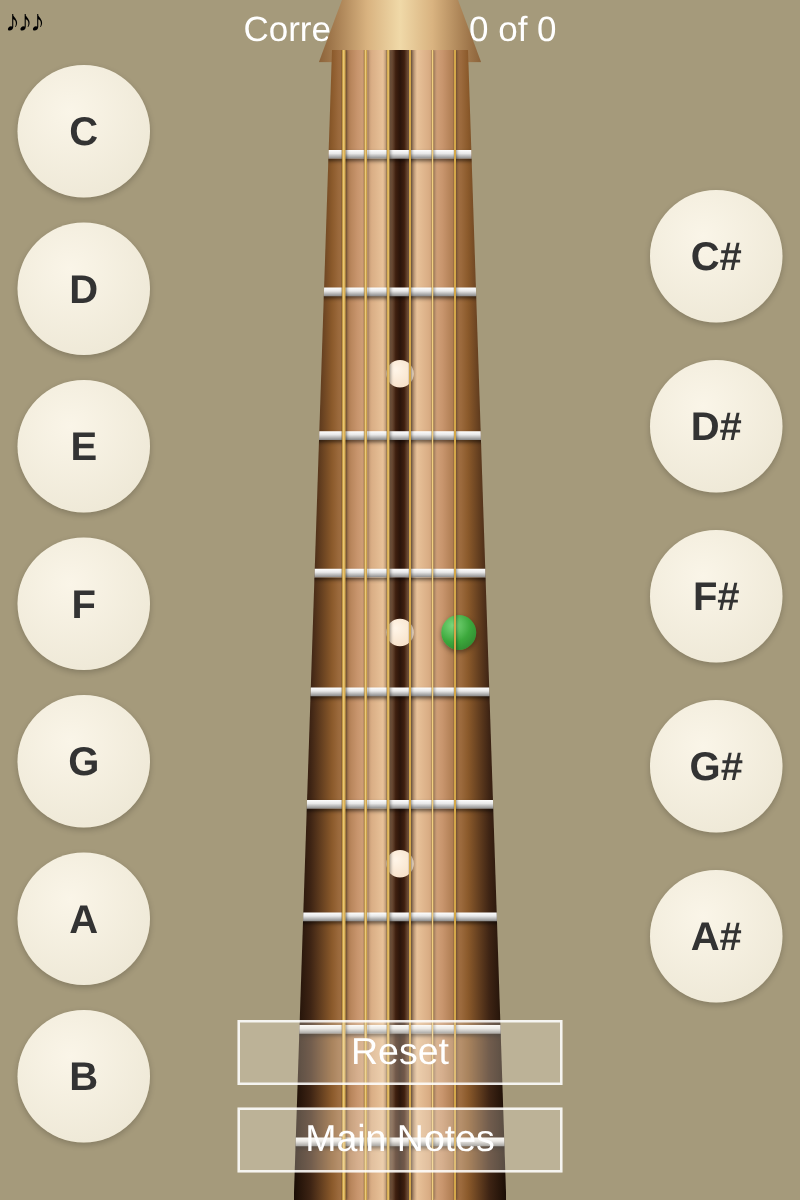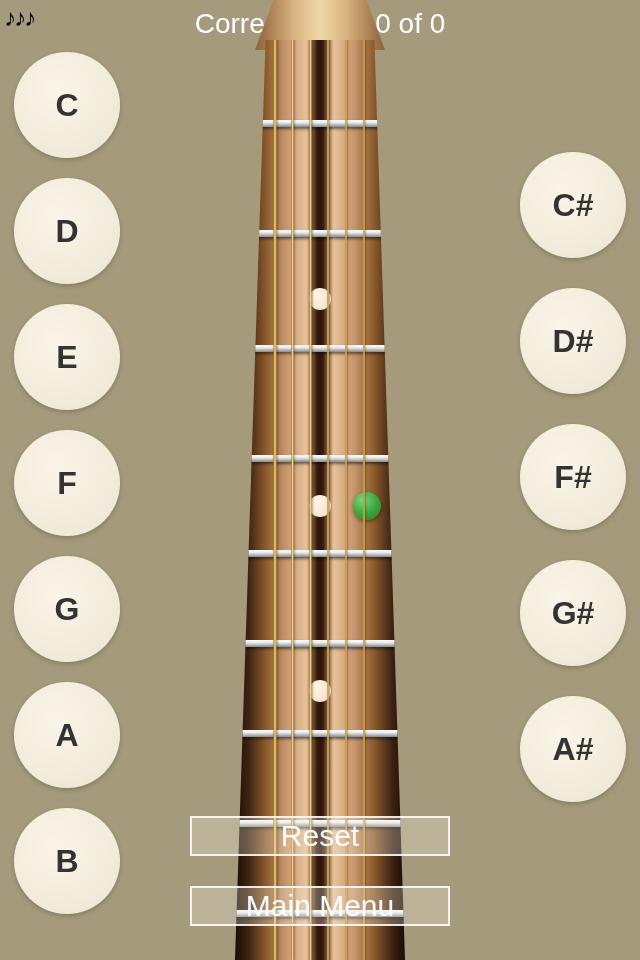--- a/index.html
+++ b/index.html
@@ -117,21 +117,21 @@
       color: #333;
       cursor: pointer;
       box-shadow: 0 2px 5px rgba(0,0,0,0.2);
     }
     .left-col { left: 14px; }
     .right-col { right: 14px; }
     .action-btn {
       position: absolute;
       left: 190px;
       width: 260px;
-      height: 40px;
+      height: 52px;
       background: rgba(247, 242, 226, 0.28);
       border: 2px solid rgba(255,255,255,0.85);
       color: #fff;
       font-size: 30px;
       font-weight: 500;
       cursor: pointer;
     }
   </style>
 </head>
 <body>
@@ -175,13 +175,13 @@
 <button class="note-btn left-col" style="top:682px">A</button>
 <button class="note-btn left-col" style="top:808px">B</button>
 
 <button class="note-btn right-col" style="top:152px">C#</button>
 <button class="note-btn right-col" style="top:288px">D#</button>
 <button class="note-btn right-col" style="top:424px">F#</button>
 <button class="note-btn right-col" style="top:560px">G#</button>
 <button class="note-btn right-col" style="top:696px">A#</button>
 
 <button class="action-btn" style="top:816px">Reset</button>
-<button class="action-btn" style="top:886px">Main Menu</button>
+<button class="action-btn" style="top:886px">Main Notes</button>
 
 </body></html>

